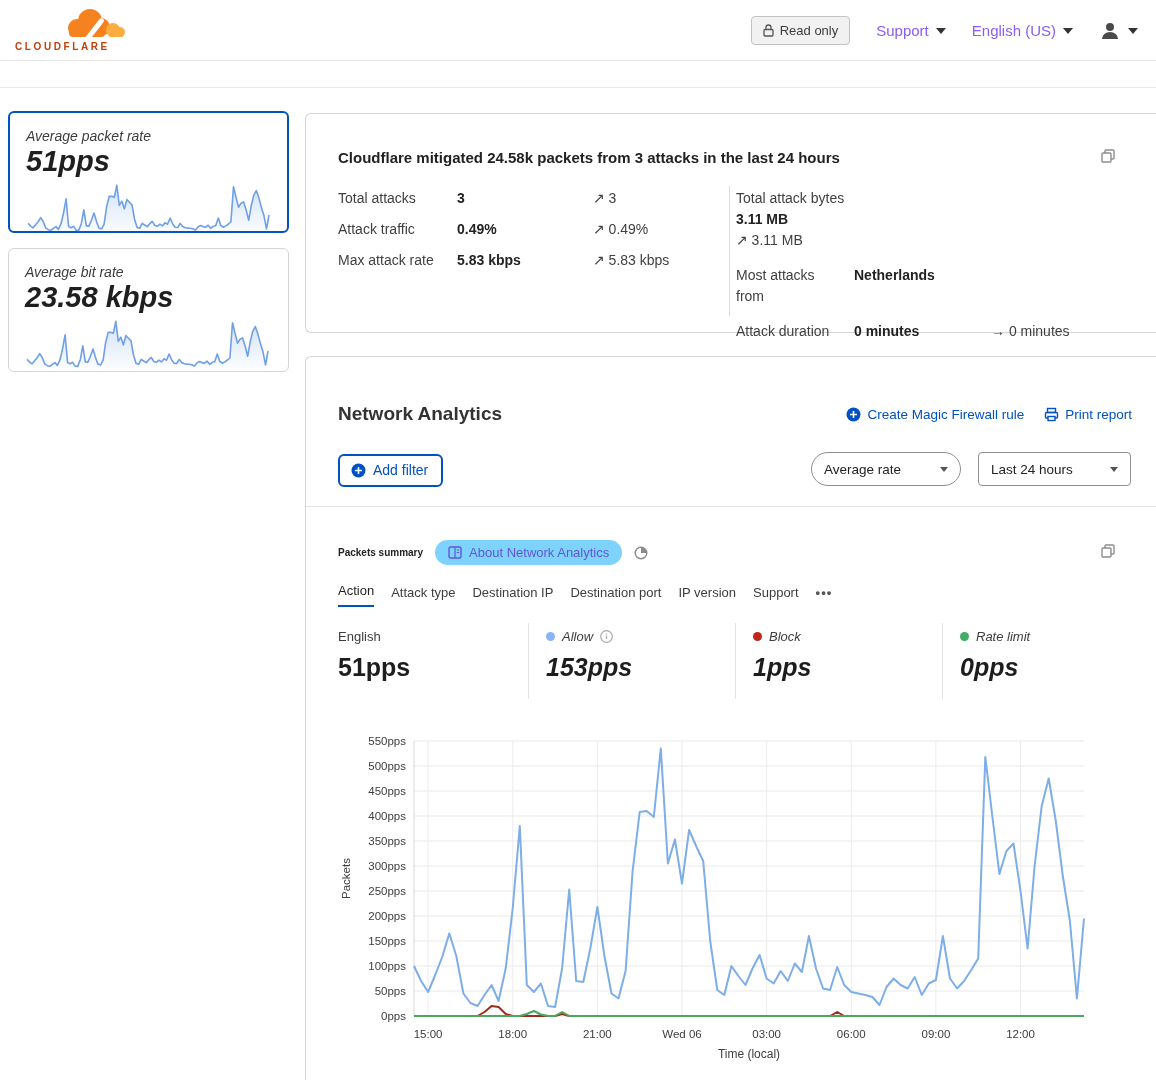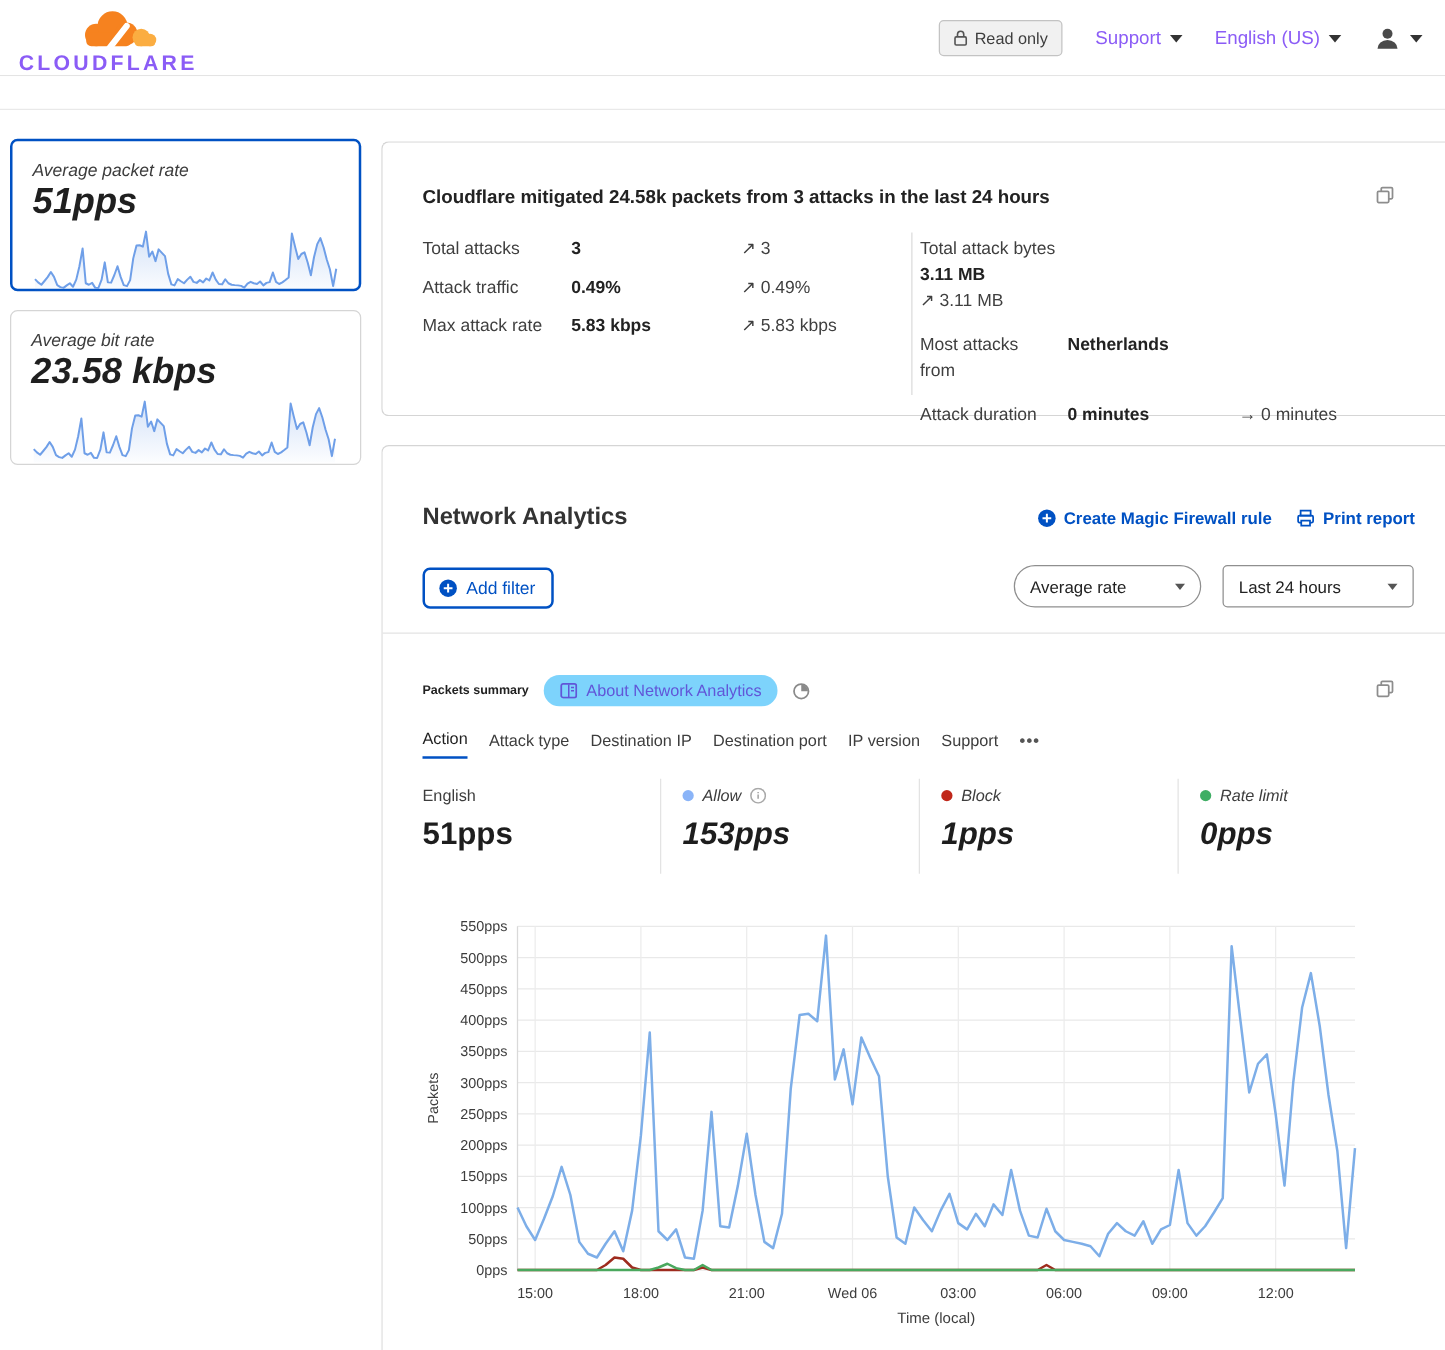--- a/index.html
+++ b/index.html
@@ -6,21 +6,21 @@
   html,body { width:1156px; height:1080px; }
   body {
     position:relative; background:#ffffff; overflow:hidden;
     font-family:"Liberation Sans", sans-serif; color:#313131;
   }
   
   .topbar { position:absolute; top:0; left:0; width:1156px; height:61px; background:#fff; border-bottom:1px solid #e4e4e4; }
   .subbar { position:absolute; top:61px; left:0; width:1156px; height:27px; background:#fff; border-bottom:1px solid #e9e9e9; }
   .logo { position:absolute; left:15px; top:5px; width:120px; height:50px; }
   .logo-cloud { position:absolute; left:46px; top:3px; }
-  .logo-word { position:absolute; left:0; top:36px; font-size:17px; font-weight:800; letter-spacing:2.6px; color:#8b5cf6; }
+  .logo-word { position:absolute; left:0; top:36px; font-size:10px; font-weight:800; letter-spacing:2.6px; color:#c2410c; }
   .top-right { position:absolute; right:18px; top:0; height:61px; display:flex; align-items:center; gap:26px; }
   .readonly-badge { display:flex; align-items:center; gap:6px; background:#f1f1f1; border:1px solid #c3c3c3; border-radius:4px; padding:6px 11px; font-size:13px; color:#3d3d3d; }
   .menu-item { display:flex; align-items:center; gap:7px; font-size:15px; color:#8b5cf6; cursor:pointer; }
   .caret { width:0; height:0; border-left:5px solid transparent; border-right:5px solid transparent; border-top:6px solid #333; display:inline-block; }
 
   
   .mini-card { position:absolute; left:8px; width:281px; background:#fff; border-radius:6px; padding:15px 16px 10px 16px;font-style:italic; }
   .mini-card.selected { border:2px solid #0051c3; }
   .mini-card.plain { border:1px solid #d5d5d5; }
   #mini-card-0 { top:111px; height:122px; }
@@ -40,21 +40,21 @@
   .sum-col-right { position:absolute; left:430px; top:74px; width:397px; }
   .srow { display:flex; align-items:flex-start; margin-bottom:10px; font-size:14px; line-height:21px; }
   .slabel { width:119px; color:#3f3f3f; padding-right:8px; }
   .sval  { width:136px; font-weight:700; color:#222; }
   .strend { color:#3f3f3f; }
 
   
   .na-card { position:absolute; left:305px; top:356px; width:851px; height:745px; background:#fff; border:1px solid #d5d5d5; border-right:none; border-bottom:none; border-radius:6px 0 0 0; }
   .na-title { position:absolute; left:32px; top:46px; font-size:19px; font-weight:600; color:#333; }
   .na-links { position:absolute; right:24px; top:50px; display:flex; gap:20px; }
-  .na-link { display:flex; align-items:center; gap:6px; font-size:13.5px; color:#0051c3; cursor:pointer;font-weight:bold; }
+  .na-link { display:flex; align-items:center; gap:6px; font-size:13.5px; color:#0051c3; cursor:pointer; }
   .add-filter-btn { position:absolute; left:32px; top:97px; display:flex; align-items:center; gap:7px; border:2px solid #0051c3; border-radius:6px; background:#fff; color:#0051c3; font-size:14px; padding:6px 13px 7px 11px; cursor:pointer; font-family:inherit; }
   .na-selects { position:absolute; right:25px; top:95px; display:flex; gap:17px; }
   .select-box { display:flex; align-items:center; justify-content:space-between; border:1px solid #8f8f8f; border-radius:4px; background:#fff; height:34px; padding:0 12px; font-size:13.5px; color:#222; cursor:pointer; }
   .select-box.w1 { width:150px;border-radius:17px; }
   .select-box.w2 { width:153px; }
   .select-caret { width:0; height:0; border-left:4px solid transparent; border-right:4px solid transparent; border-top:5px solid #555; }
   .na-divider { position:absolute; left:0; top:149px; width:851px; height:1px; background:#e3e3e3; }
 
   
   .pk-title-row { position:absolute; left:32px; top:183px; display:flex; align-items:center; gap:12px; }

